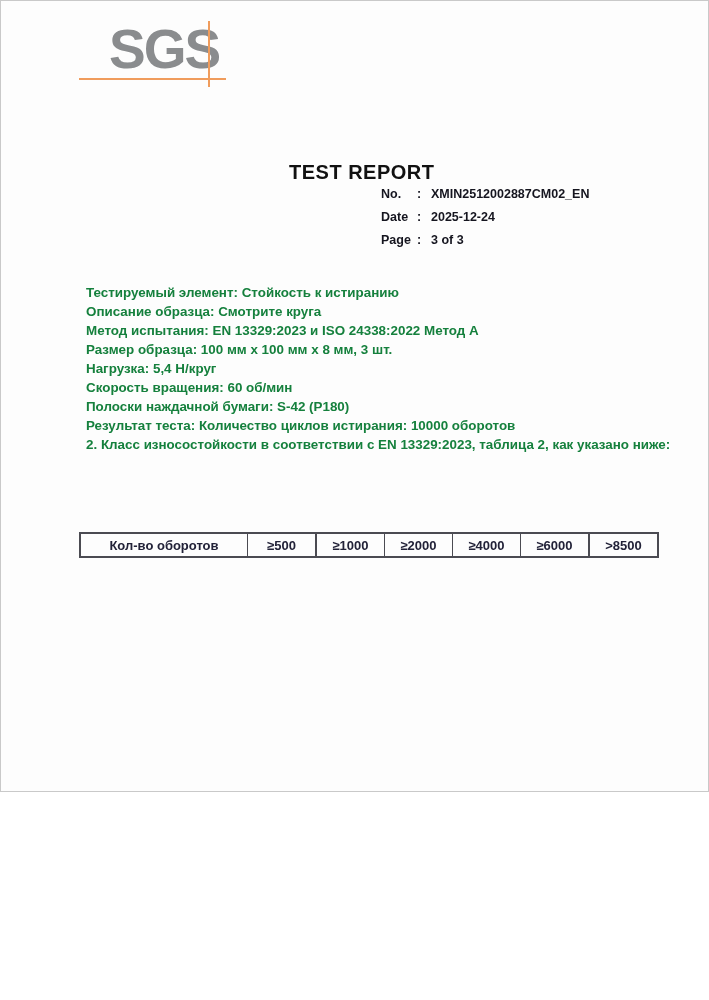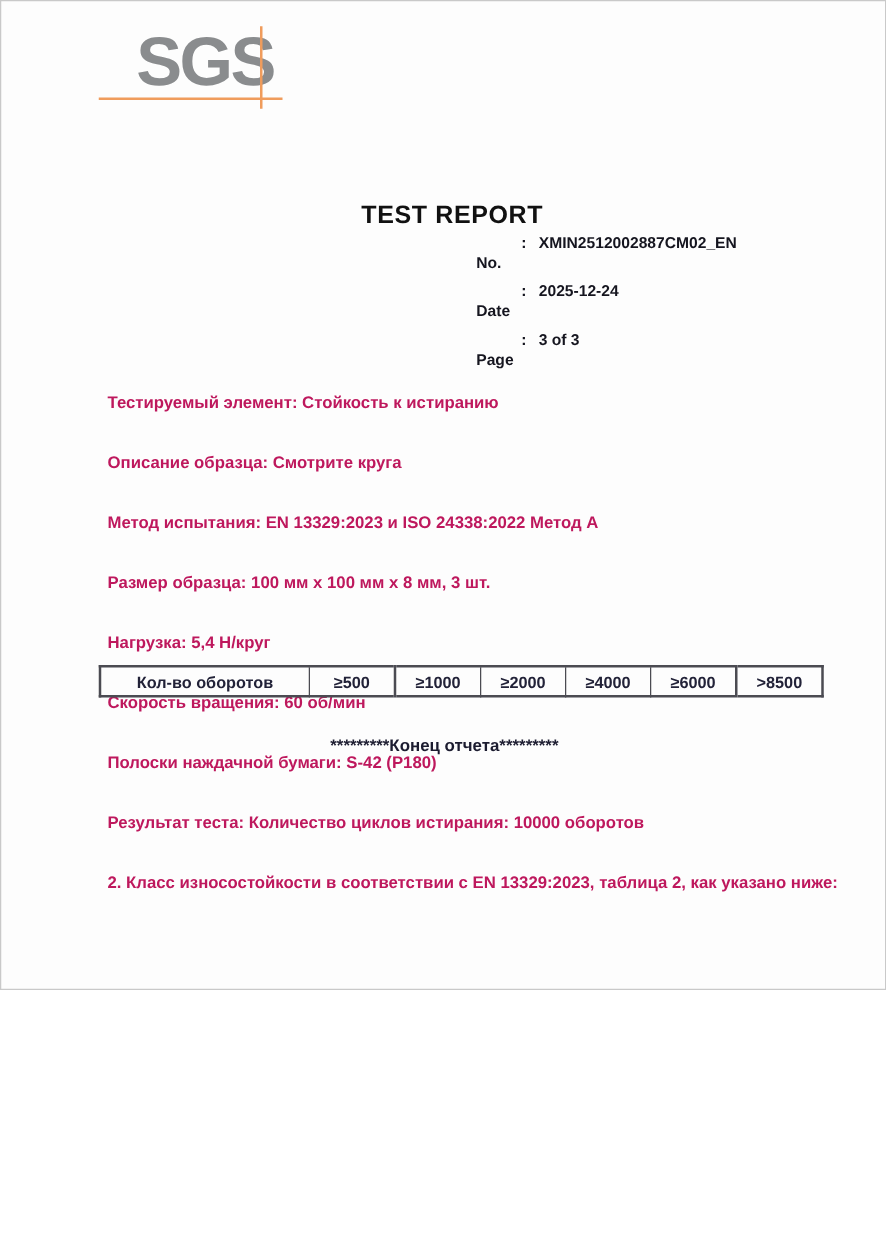--- a/index.html
+++ b/index.html
@@ -20,25 +20,25 @@
     font-size:55px;line-height:60px;font-weight:bold;
     letter-spacing:-2px;color:#8a8c8e;
   }
   .logo-hline{position:absolute;left:0;top:59px;width:147px;height:2px;background:#f09c5c;}
   .logo-vline{position:absolute;left:129px;top:2px;width:2px;height:66px;background:#f09c5c;}
   
   .report-header{position:absolute;left:288px;top:160px;width:340px;}
   .report-title{font-size:20px;font-weight:bold;color:#111;letter-spacing:.5px;margin:0;}
   .report-meta{position:absolute;left:92px;top:22px;width:250px;font-size:12.5px;font-weight:bold;color:#15151f;}
   .meta-row{display:flex;line-height:23px;}
-  .meta-label{width:36px;margin-top:16px;}
+  .meta-label{width:36px;}
   .meta-colon{width:14px;}
   
   .body-text{position:absolute;left:85px;top:282px;width:560px;}
-  .body-line{font-size:13.4px;line-height:19px;font-weight:600;color:#be185d;white-space:nowrap;margin-top:29px;}
+  .body-line{font-size:13.4px;line-height:19px;font-weight:600;color:#15803d;white-space:nowrap;}
   
   .spec-table{
     position:absolute;left:78px;top:531px;
     border-collapse:collapse;table-layout:fixed;
   }
   .spec-table td{
     border:1px solid #4b4b52;
     height:22px;text-align:center;vertical-align:middle;
     font-size:13px;font-weight:600;color:#222238;padding:0 2px;
   }
@@ -128,21 +128,20 @@
       <td class="col-val">≥500</td>
       <td class="col-val thick-left">≥1000</td>
       <td class="col-val">≥2000</td>
       <td class="col-val">≥4000</td>
       <td class="col-val">≥6000</td>
       <td class="col-val thick-left">&gt;8500</td>
     </tr>
   </tbody>
     </table>
 
-  <div class="end-line">*********Конец отчета*********</div>
 
   <svg class="stamp" viewBox="0 0 102 108" xmlns="http://www.w3.org/2000/svg">
     <circle cx="51" cy="53" r="47" fill="none" stroke="#cc3a33" stroke-width="4" opacity="0.85"></circle>
     <path id="ringPath" d="M 28.1,85.8 A 40,40 0 1 1 73.9,85.8" fill="none"></path>
     <text font-size="9.5" letter-spacing="2" fill="#cc3a33" opacity="0.85" font-weight="bold">
       <textPath href="#ringPath">通标标准技术服务有限公司厦门分公司</textPath>
     </text>
     <polygon opacity="0.88" fill="#cc3a33" points="51,26 55.1,37.3 67.2,37.7 57.7,45.2 61,56.8 51,50 41,56.8 44.3,45.2 34.8,37.7 46.9,37.3"></polygon>
     <text x="51" y="68" text-anchor="middle" font-size="9" font-weight="bold" fill="#cc3a33" opacity="0.9">检验检测专用章</text>
     <text x="51" y="76" text-anchor="middle" font-size="4.2" font-weight="bold" fill="#cc3a33" opacity="0.9">Inspection &amp; Testing Services</text>

